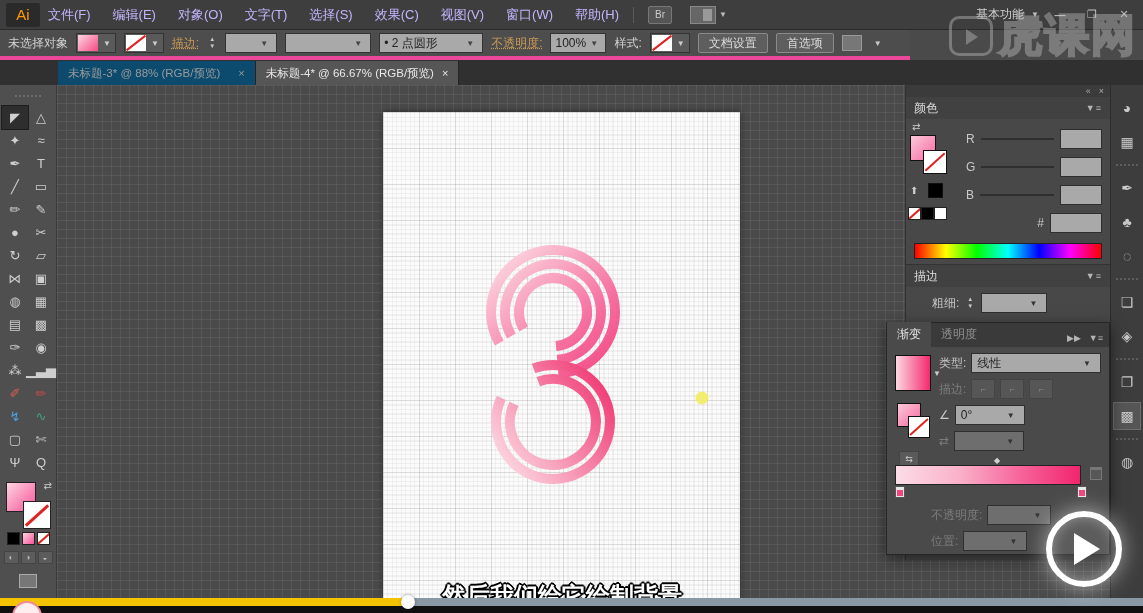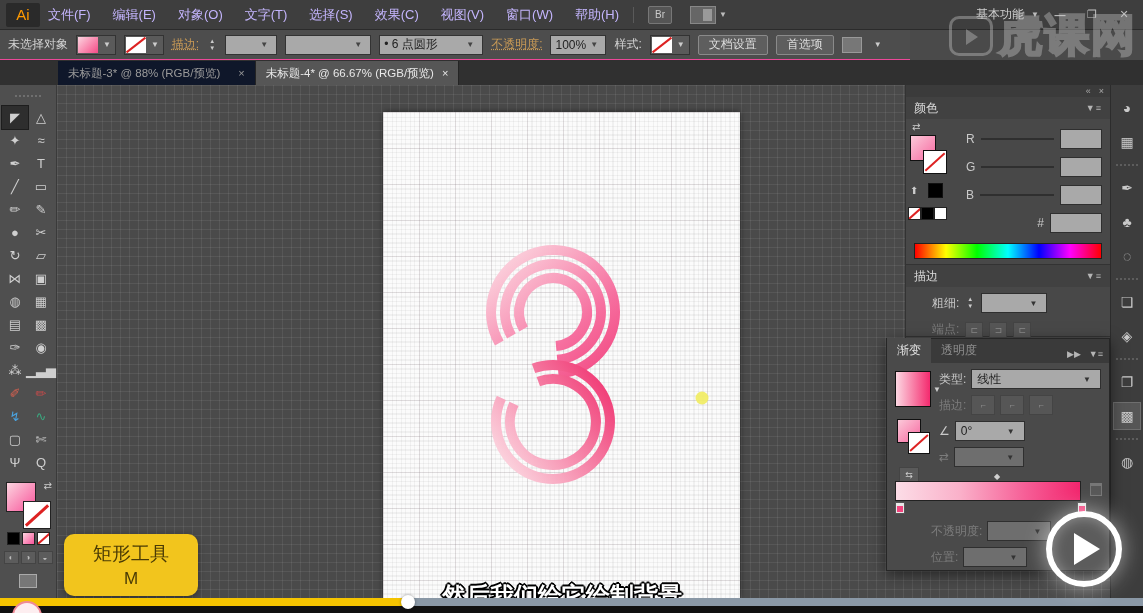--- a/index.html
+++ b/index.html
@@ -23,21 +23,21 @@
                position:relative; }
   .ws-switch:after { content:""; position:absolute; right:3px; top:2px; bottom:2px; left:12px; background:#999; }
   .tiny-arrow { font-size:8px; color:#bbb; margin-left:3px; }
   .mb-right { margin-left:auto; display:flex; align-items:center; gap:10px; padding-right:8px; }
   .workspace { font-size:12px; color:#cfcfcf; display:flex; gap:4px; align-items:center; }
   .winbtn { width:22px; height:15px; display:flex; align-items:center; justify-content:center;
             color:#bdbdbd; font-size:11px; font-weight:bold; }
 
   
   .controlbar { position:absolute; left:0; top:30px; width:910px; height:30px; background:#4d4d4d;
-                border-bottom:1px solid #ec4899; display:flex; align-items:center; gap:8px;
+                border-bottom:4px solid #ec4899; display:flex; align-items:center; gap:8px;
                 padding-left:8px; font-size:12px; }
   .ctl-label { color:#d2d2d2; }
   .link-label { color:#c99a56; text-decoration:underline dotted; }
   .swatch-combo { display:flex; align-items:center; border:1px solid #333; background:#5a5a5a; height:20px; }
   .swatch-fill { width:20px; height:16px; margin:1px; background:linear-gradient(135deg,#fcd5e0,#f64a86); }
   .swatch-none { width:20px; height:16px; margin:1px; background:#fff; position:relative; }
   .swatch-none:after { content:""; position:absolute; left:-2px; right:-2px; top:46%; height:2px;
                        background:#d22; transform:rotate(-38deg); }
   .dd-arrow { font-size:8px; color:#ccc; padding:0 4px; }
   .stepper { display:flex; flex-direction:column; font-size:6px; color:#ccc; line-height:7px; padding:0 2px; }
@@ -46,21 +46,21 @@
   .field .dd-arrow{ color:#444; margin-left:auto; }
   .ctl-btn { height:20px; background:#5e5e5e; border:1px solid #8a8a8a; border-radius:2px;
              color:#ddd; padding:0 10px; display:flex; align-items:center; font-size:12px; }
   .align-ic { width:20px; height:16px; background:#777; border:1px solid #999; position:relative; }
 
   
   .tabbar { position:absolute; left:0; top:60px; width:1143px; height:25px; background:#303030;
             display:flex; align-items:flex-end; padding-left:58px; }
   .doctab { height:24px; display:flex; align-items:center; gap:8px; padding:0 10px; font-size:11.5px;
             border-right:1px solid #242424; }
-  .doctab.inactive { background:#0f172a; color:#9a9a9a;gap:18px; }
+  .doctab.inactive { background:#0c4a6e; color:#9a9a9a;gap:18px; }
   .doctab.active { background:#565656; color:#e8e8e8; }
   .tab-close { font-size:11px; color:inherit; }
 
   
   .toolbar { position:absolute; left:0; top:85px; width:57px; bottom:0; background:#4f4f4f;
              border-right:1px solid #3a3a3a; padding-top:10px; }
   .toolbar:before { content:""; display:block; width:26px; height:3px; margin:0 auto 6px auto;
                     border-top:2px dotted #6f6f6f; }
   .tool-grid { display:grid; grid-template-columns:26px 26px; justify-content:center; }
   .tool-grid > div { height:23px; display:flex; align-items:center; justify-content:center;
@@ -119,21 +119,21 @@
   .cp-left { width:52px; position:relative; }
   .cp-fill { position:absolute; left:4px; top:16px; width:26px; height:26px; border:1px solid #111;
              background:linear-gradient(135deg,#fbc9d9,#f768a0); }
   .cp-stroke { position:absolute; left:18px; top:32px; width:22px; height:22px; background:#fff;
                border:3px solid #fff; outline:1px solid #111; }
   .cp-stroke:after { content:""; position:absolute; left:-5px; right:-5px; top:45%; height:2px;
                      background:#d22; transform:rotate(-42deg); }
   .cp-ic { position:absolute; font-size:10px; color:#ccc; }
 
   
-  .gradpanel { position:absolute; left:886px; top:338px; width:224px; height:233px; background:#4a4a4a;
+  .gradpanel { position:absolute; left:886px; top:322px; width:224px; height:233px; background:#4a4a4a;
                border:1px solid #262626; box-shadow:0 4px 14px rgba(0,0,0,0.5); z-index:20; }
   .gp-tabs { height:24px; background:#3a3a3a; display:flex; align-items:flex-end; }
   .gp-tab { padding:4px 10px; font-size:12px; }
   .gp-tab.on { background:#4a4a4a; color:#e3e3e3; }
   .gp-tab.off { color:#8f8f8f; }
   .gp-icons { margin-left:auto; padding:0 6px 4px 0; color:#b5b5b5; font-size:9px; display:flex; gap:8px; }
   .gp-body { position:relative; padding:6px 8px 0 52px; }
   .gp-thumb { position:absolute; left:8px; top:8px; width:36px; height:36px; border:1px solid #111;
               background:linear-gradient(90deg,#fcd7e2,#f42a6e); }
   .gp-thumb-dd { position:absolute; left:46px; top:22px; font-size:8px; color:#ccc; }
@@ -250,21 +250,21 @@
       <span>▲</span>
         <span>▼</span>
     </div>
     <div class="field" style="width:52px">
       <span class="dd-arrow">▼</span>
     </div>
     <div class="field" style="width:86px">
       <span class="dd-arrow">▼</span>
     </div>
     <div class="field" style="width:104px">
-      <span>•  6 点圆形</span>
+      <span>•  2 点圆形</span>
       <span class="dd-arrow">▼</span>
     </div>
     <span class="link-label">不透明度:</span>
     <div class="field" style="width:56px">
       <span>100%</span>
       <span class="dd-arrow">▼</span>
     </div>
     <span class="ctl-label">样式:</span>
     <div class="swatch-combo">
       <div class="swatch-none" style="background:#fff"></div>
@@ -517,24 +517,20 @@
       <div class="sep"></div>
       <div class="strip-ic">❏</div>
       <div class="strip-ic">◈</div>
       <div class="sep"></div>
       <div class="strip-ic">❐</div>
       <div class="strip-ic active">▩</div>
       <div class="sep"></div>
       <div class="strip-ic">◍</div>
     </div>
 
-  <div class="tooltip">
-    <div class="l1">矩形工具</div>
-    <div class="l2">M</div>
-  </div>
 
   <div class="subtitle">然后我们给它绘制背景</div>
 
   <div class="bottomstrip"></div>
   <div class="progress">
     <div class="prog-done"></div>
     <div class="prog-rest"></div>
     <div class="prog-knob"></div>
   </div>
   <div class="mascot"></div>

